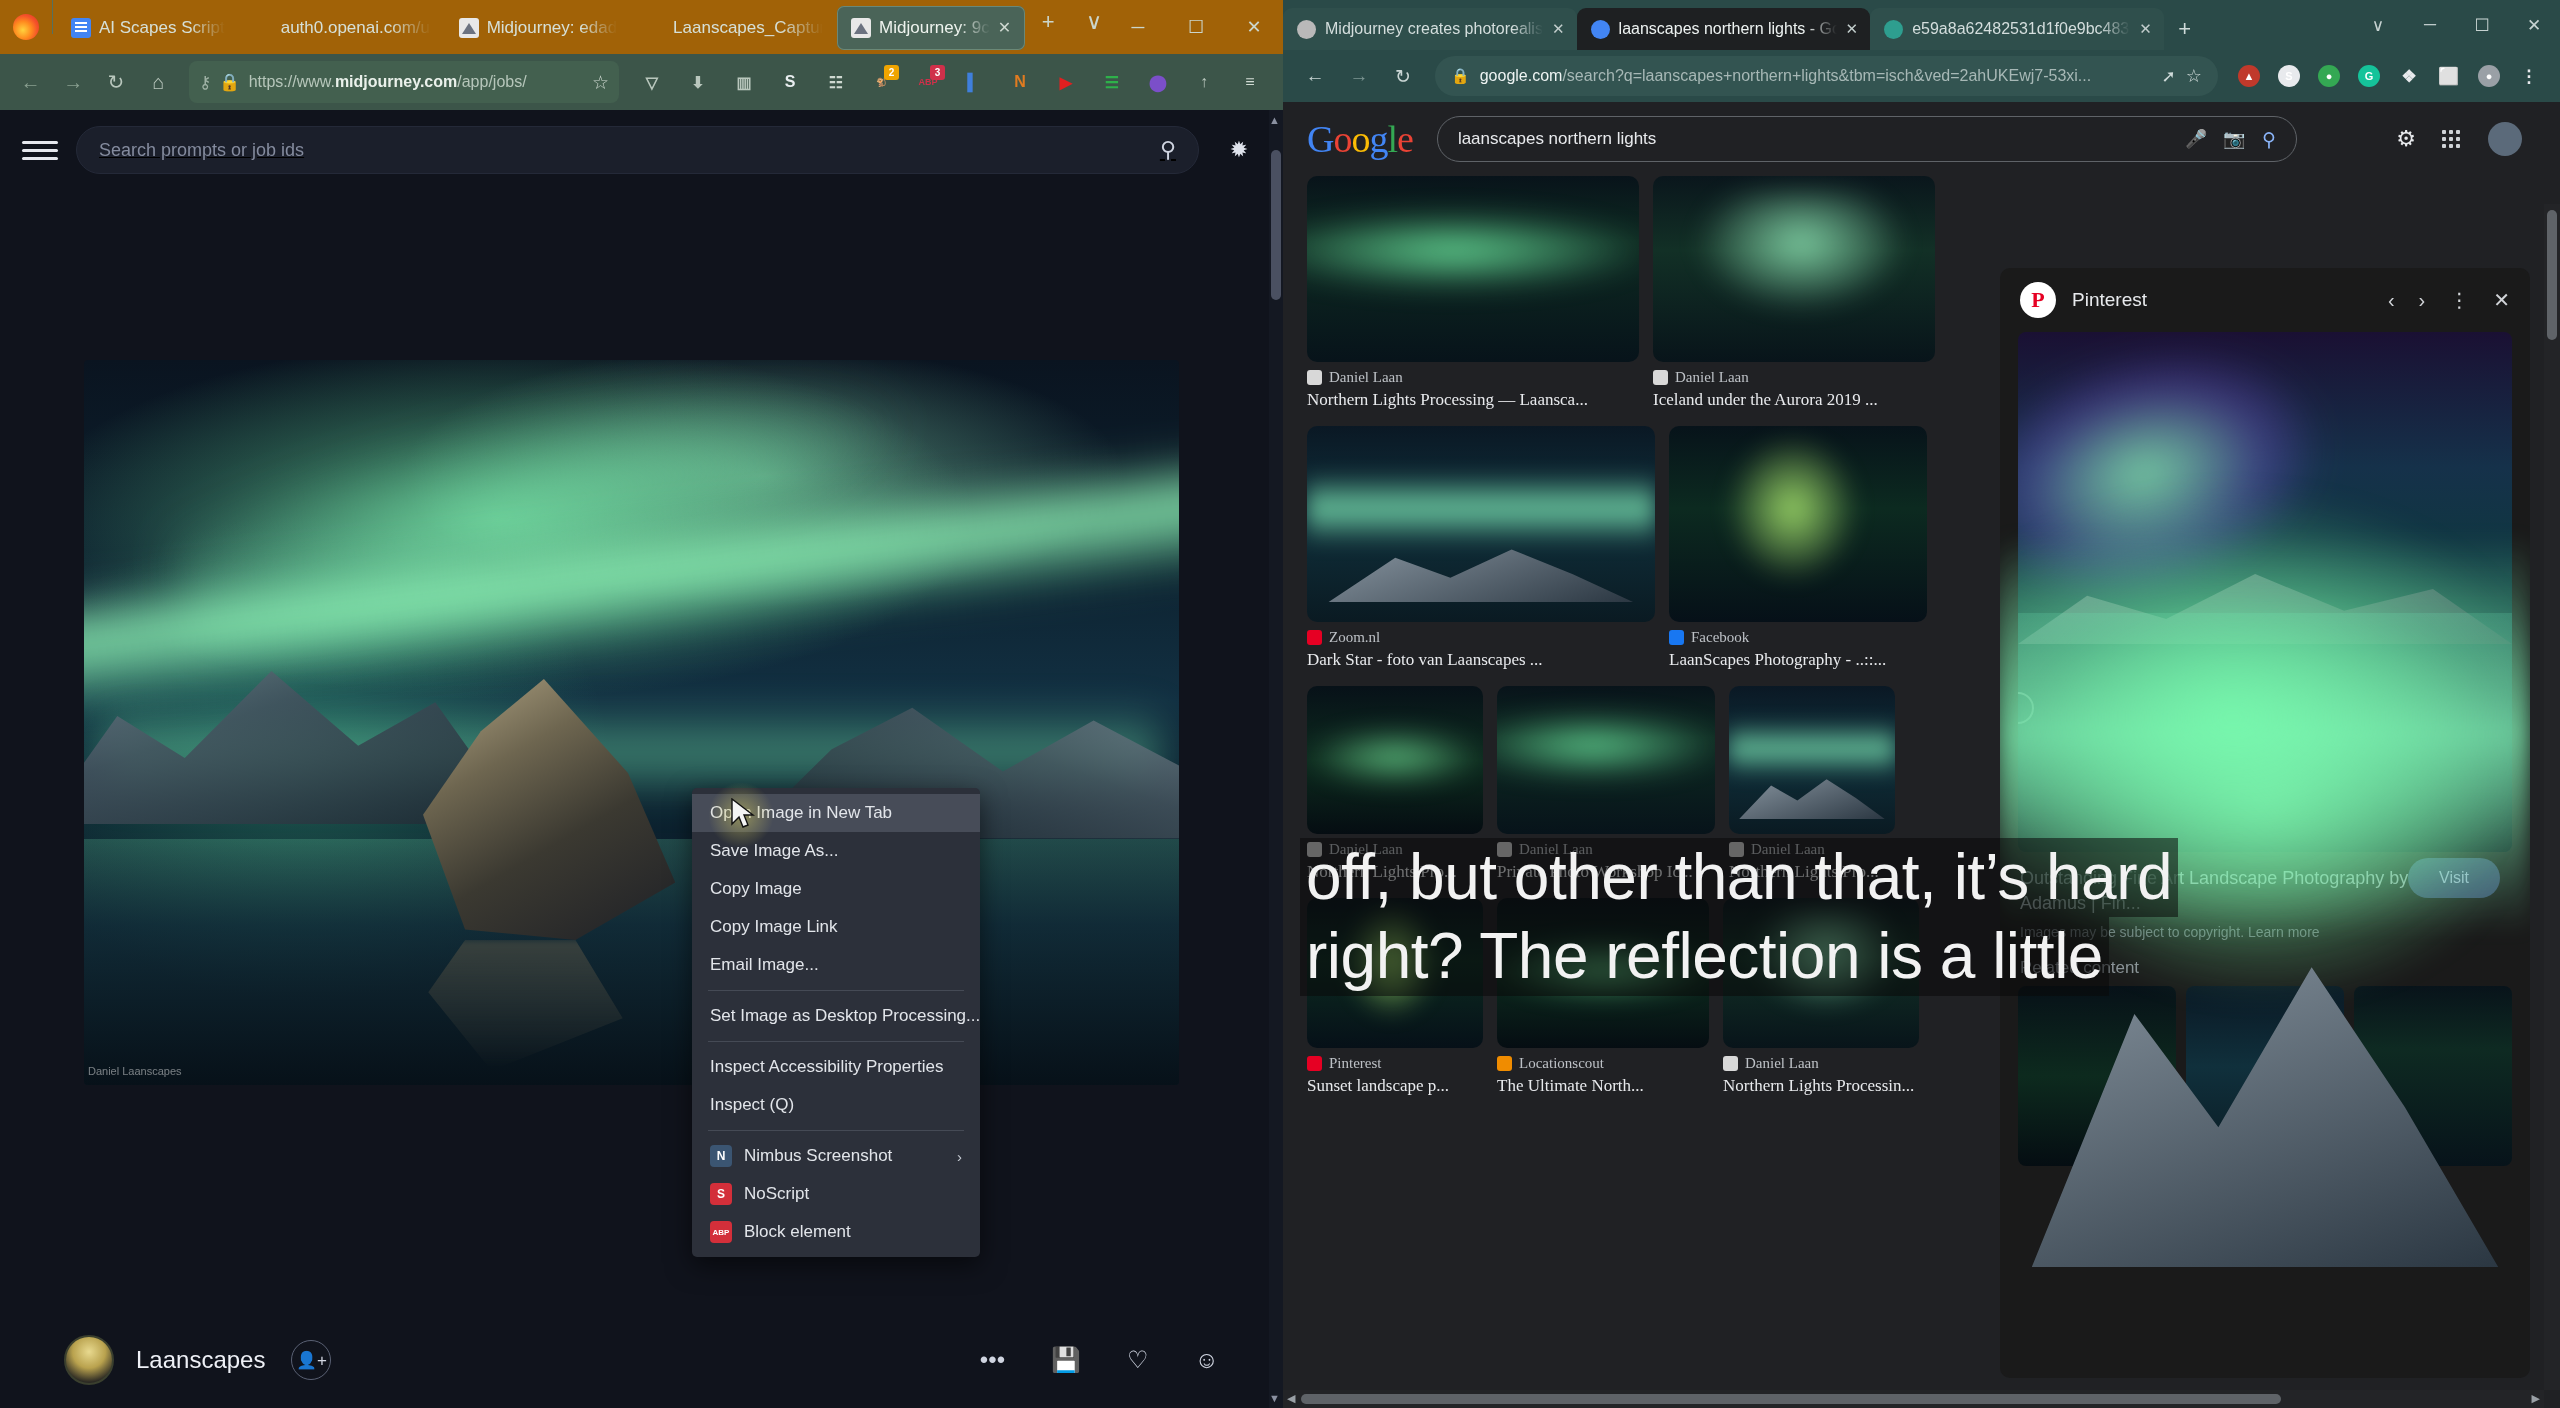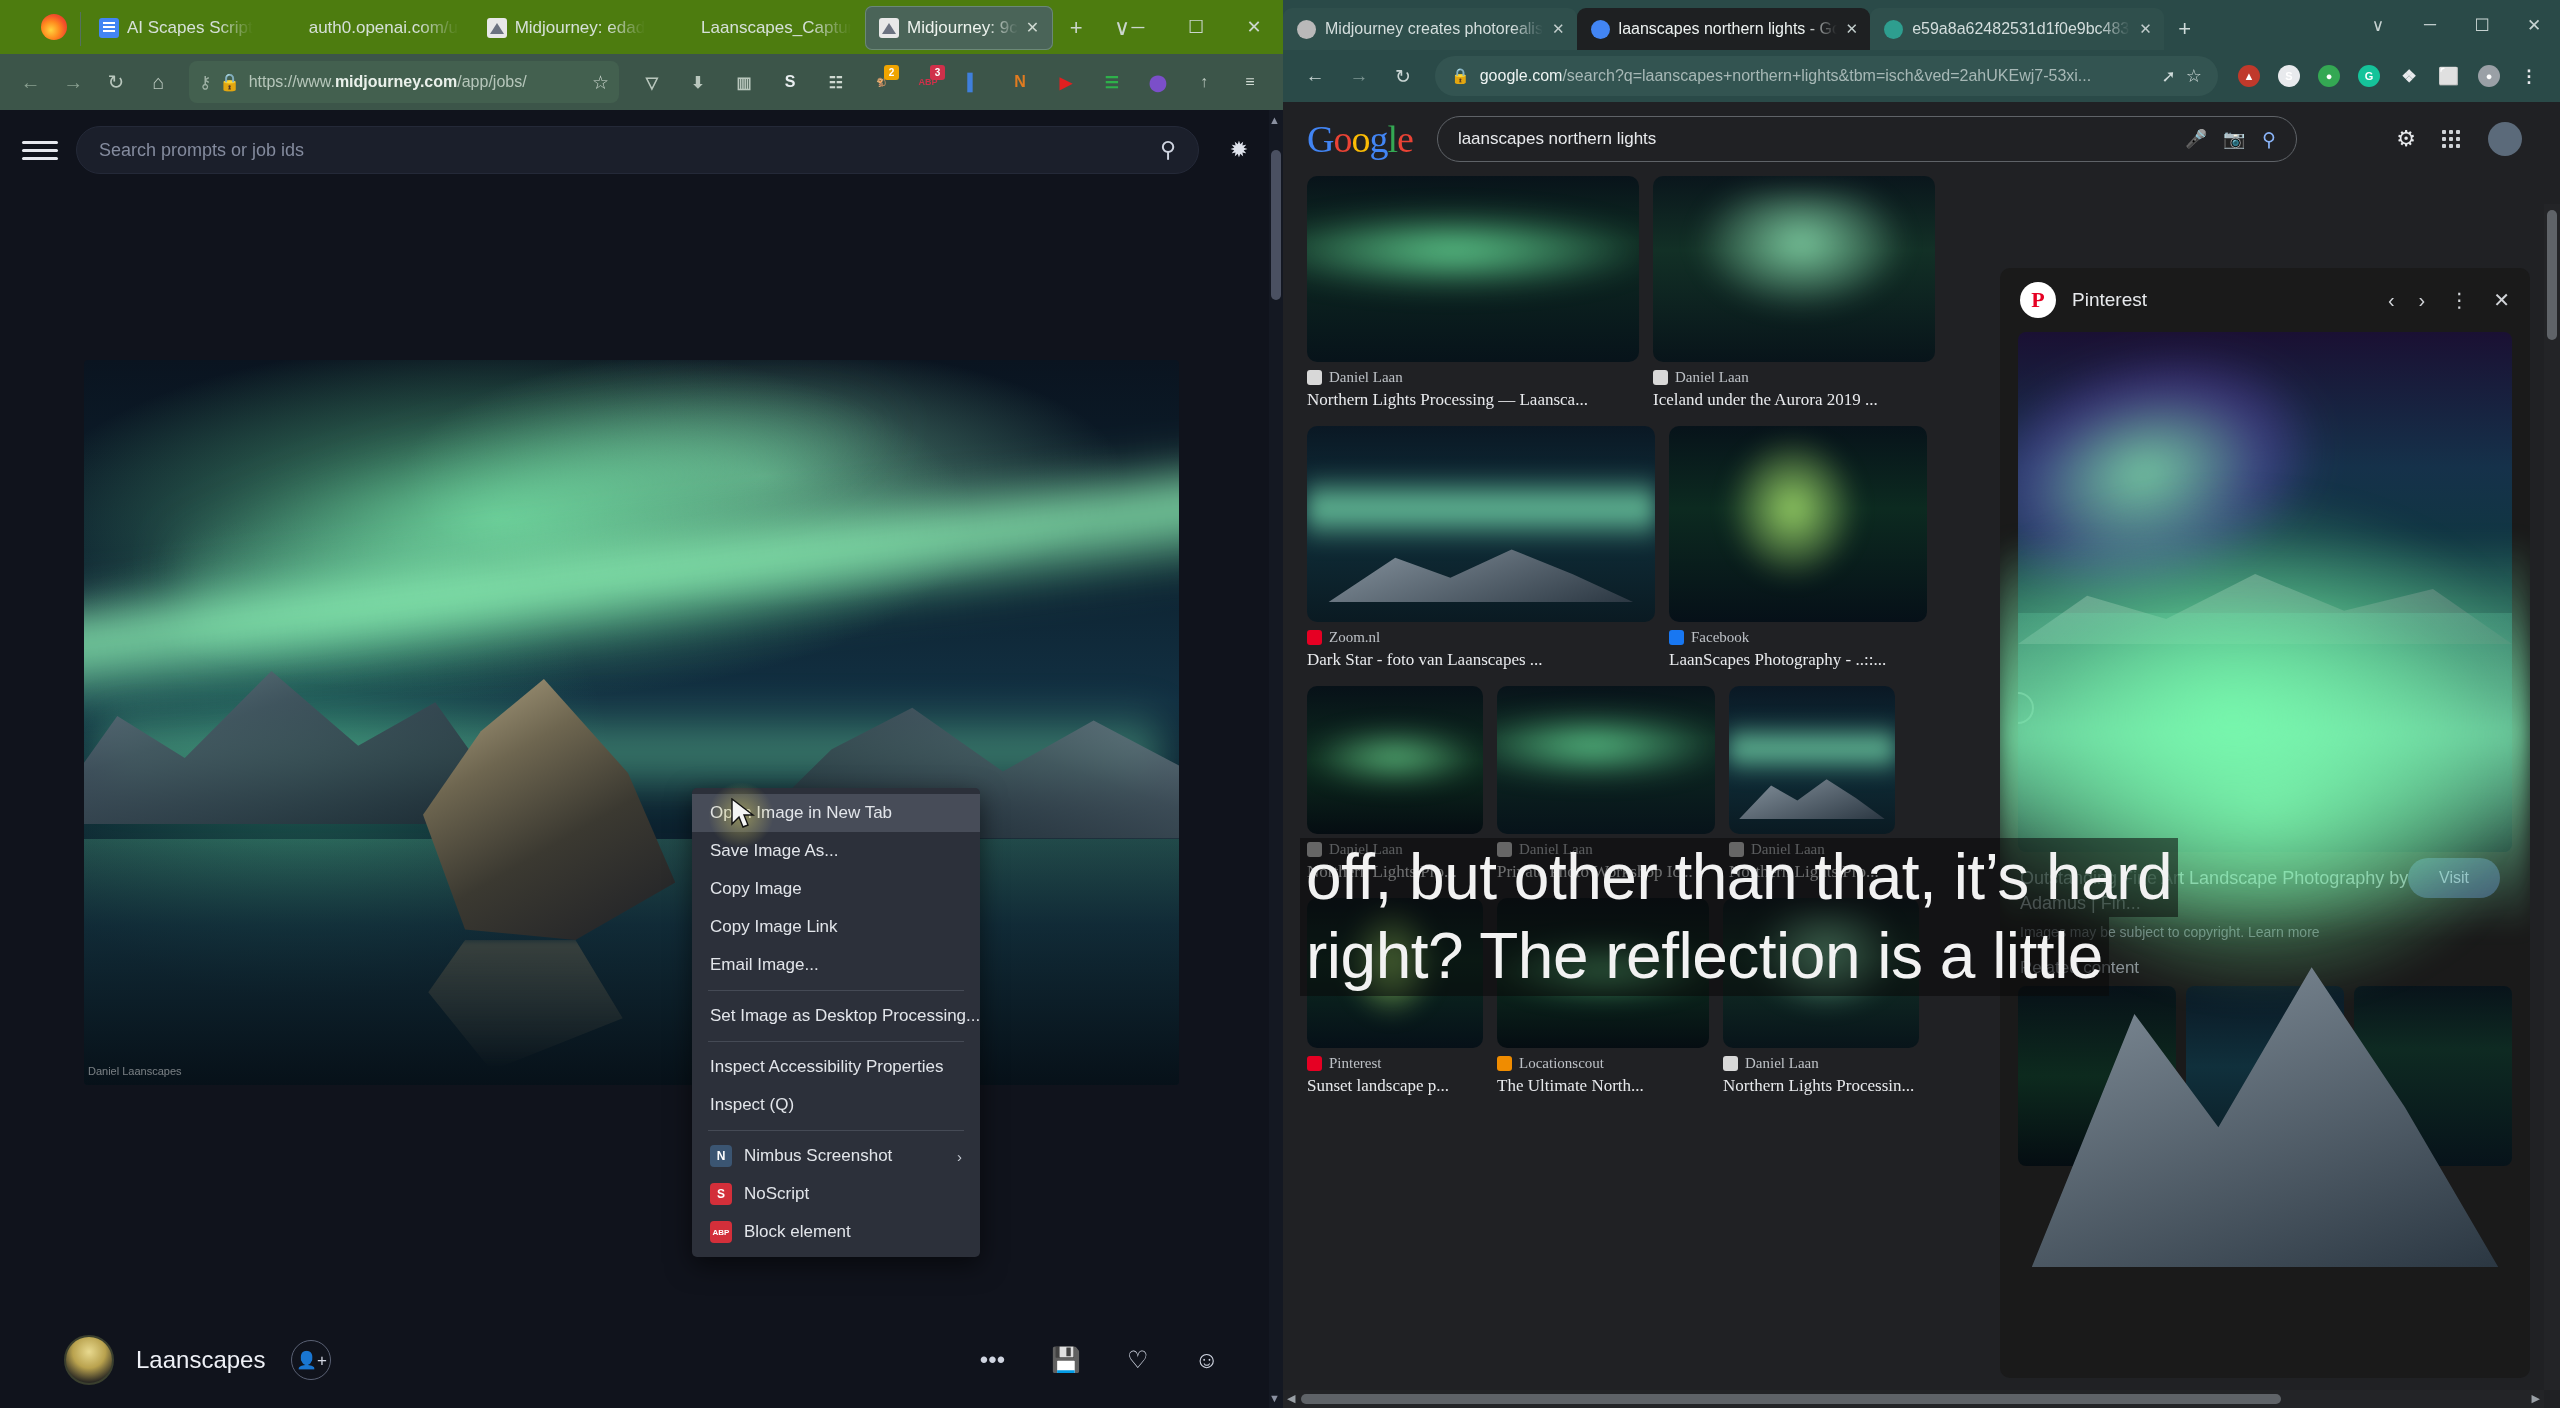--- a/index.html
+++ b/index.html
@@ -12,22 +12,22 @@
   #root { position: relative; width: 2560px; height: 1408px; }
 
   
   #firefox {
     position: absolute; left: 0; top: 0; width: 1283px; height: 1408px;
     background: #3c5549;
     overflow: hidden;
   }
   .ff-tabbar {
     position: relative; height: 54px; width: 100%;
-    background: #4d7c0f;
-    display: flex; align-items: flex-end; padding-left: 28px;
+    background: #a16207;
+    display: flex; align-items: flex-start;
   }
   .ff-logo {
     width: 52px; height: 54px; display: flex; align-items: center; justify-content: center;
   }
   .ff-logo-glyph {
     width: 26px; height: 26px; border-radius: 50%;
     background: radial-gradient(circle at 38% 62%, #ffd23d 0%, #ff8a1e 38%, #f4502a 65%, #d6341f 100%);
   }
   .ff-sep { width: 1px; height: 34px; background: #55705f; margin: 0 4px 8px 0; }
   .ff-tabs { display: flex; align-items: flex-end; height: 54px; }
@@ -93,20 +93,21 @@
 
   
   .mj-page { position: absolute; left: 0; top: 110px; right: 0; bottom: 0; background: #10131c; overflow: hidden;}
   .mj-topbar { height: 80px; display: flex; align-items: center; padding: 0 22px; gap: 18px;}
   .mj-hamburger { width: 36px; display:flex; flex-direction: column; gap: 5px; }
   .mj-hamburger i { display:block; height: 3px; background: #e6e8ee; border-radius: 2px;}
   .mj-search {
     flex: 1; height: 48px; background: #1b1f2b; border-radius: 24px;
     display: flex; align-items: center; padding: 0 22px; gap: 10px;
     border: 1px solid #242938;
+    text-decoration: underline;
   }
   .mj-search-input { flex: 1; font-size: 18px; color: #848b9e; }
   .mj-search-icon { color: #cfd4e0; font-size: 22px; }
   .mj-sparkle { width: 44px; color: #dfe3ec; font-size: 22px; text-align: center;}
 
   .mj-image-wrap { position: absolute; left: 84px; top: 250px; width: 1095px; height: 725px; }
   .mj-image {
     position: absolute; inset: 0; border-radius: 4px; overflow: hidden;
     background:
       radial-gradient(ellipse 70% 40% at 38% 22%, rgba(120,255,170,0.55) 0%, rgba(60,200,140,0.0) 62%),

